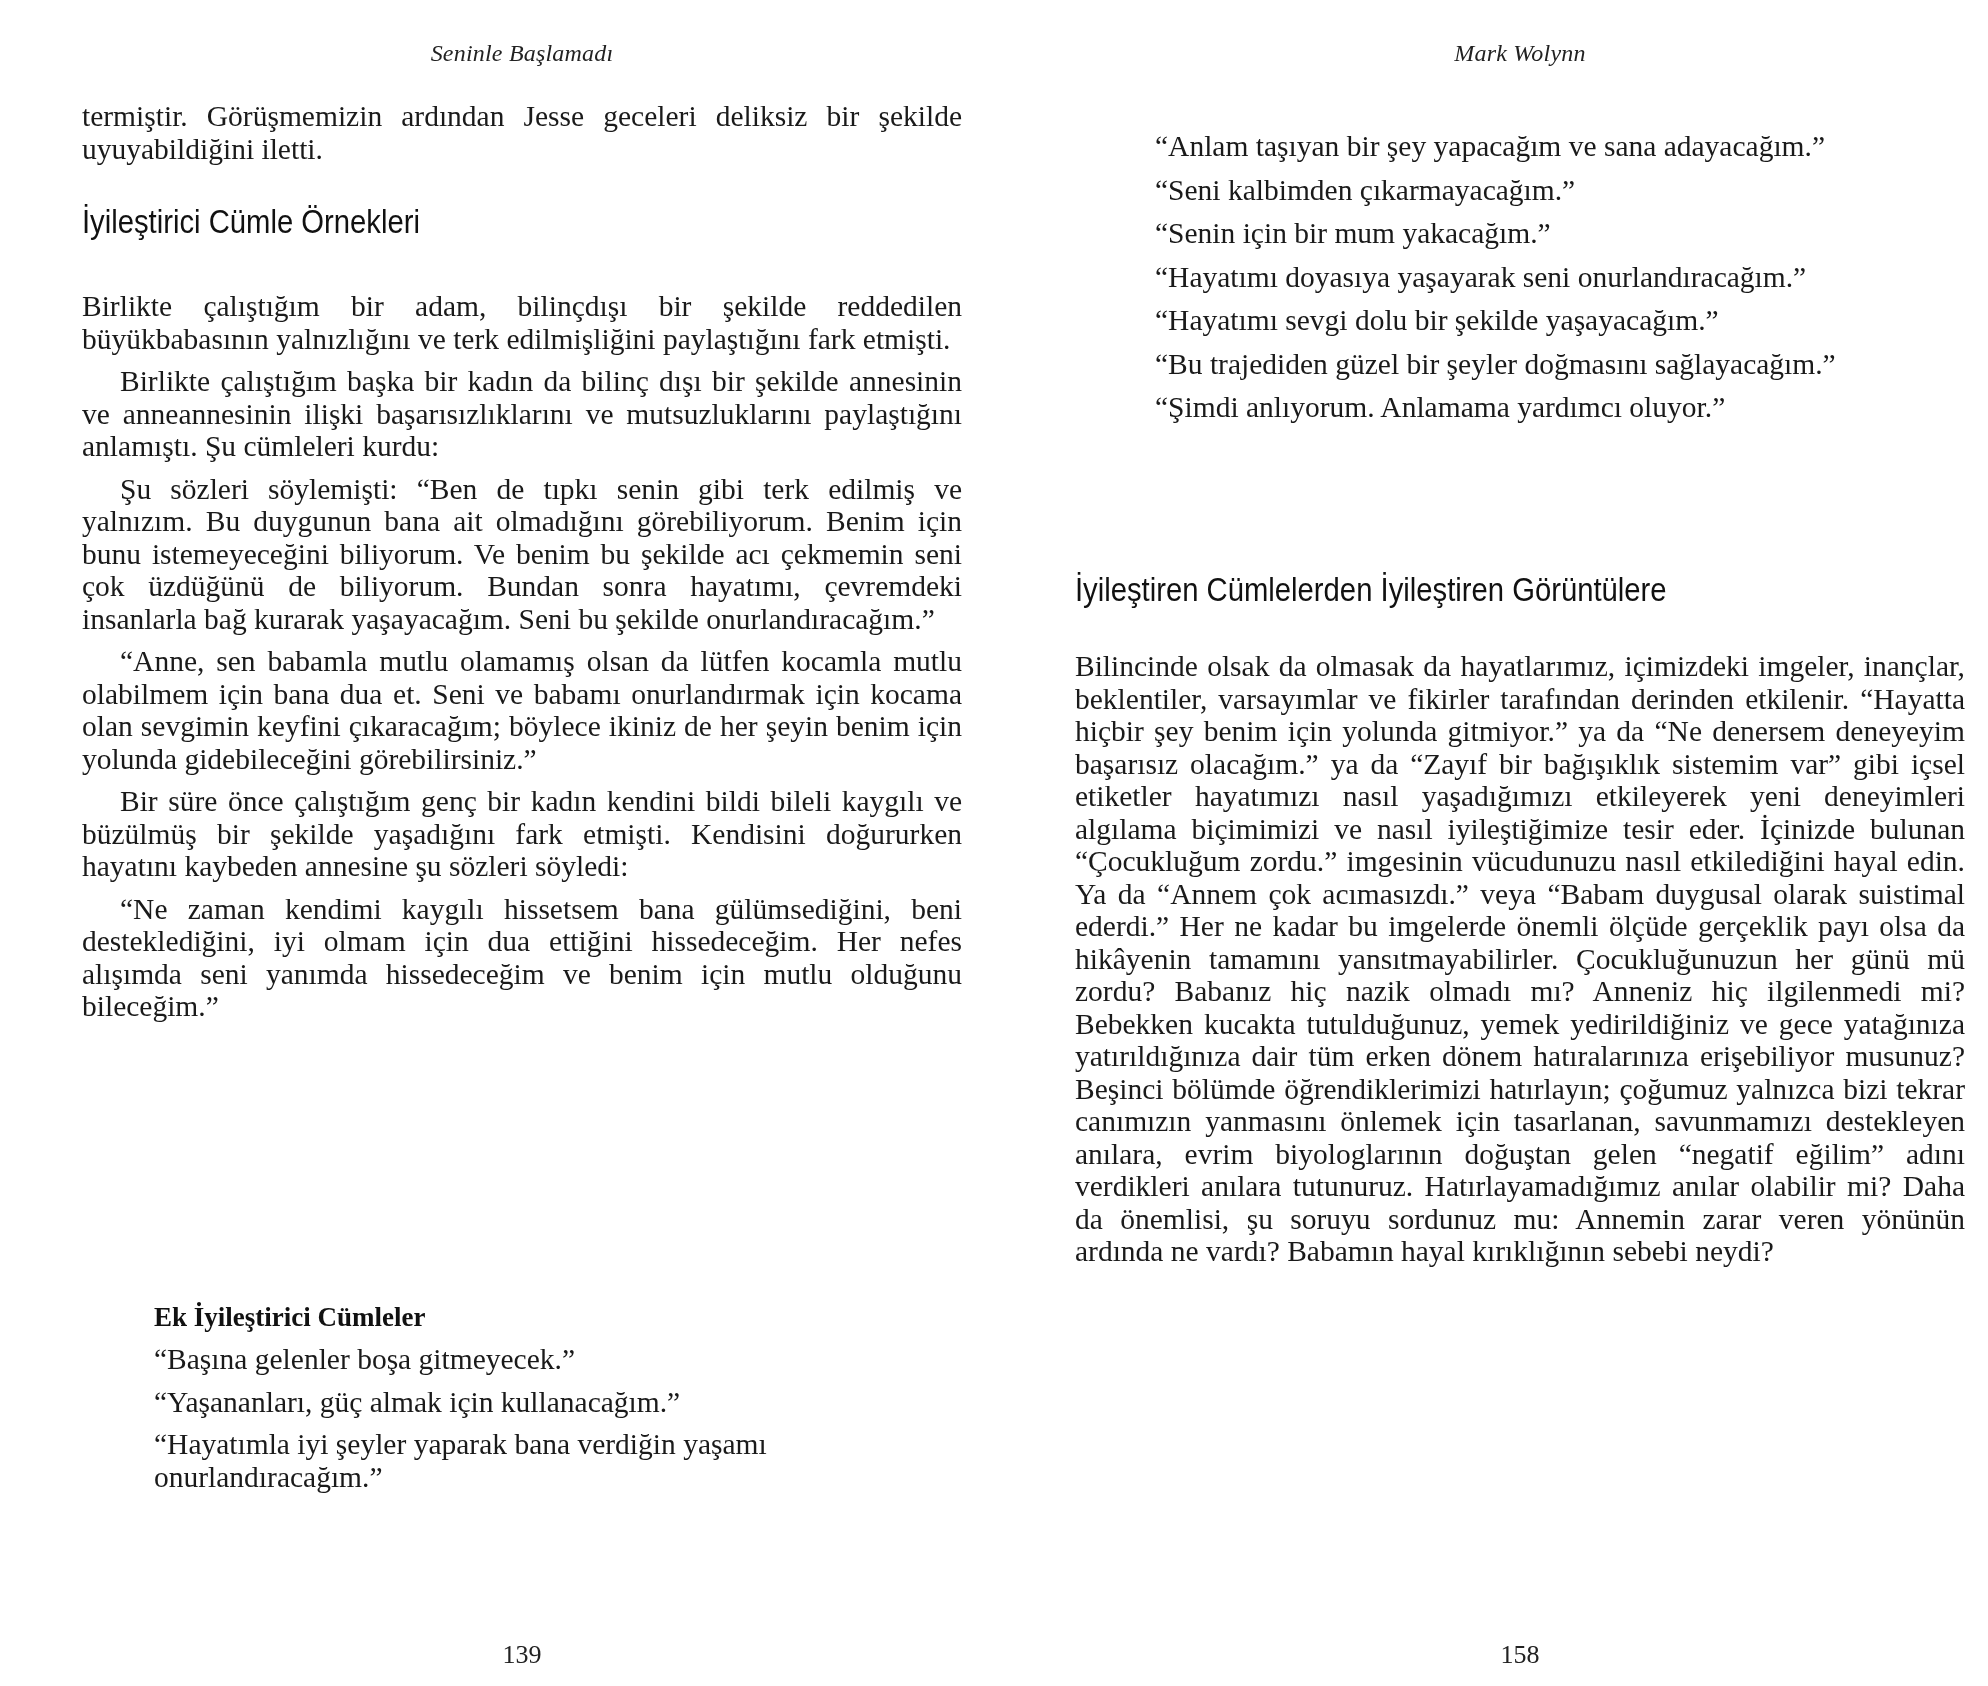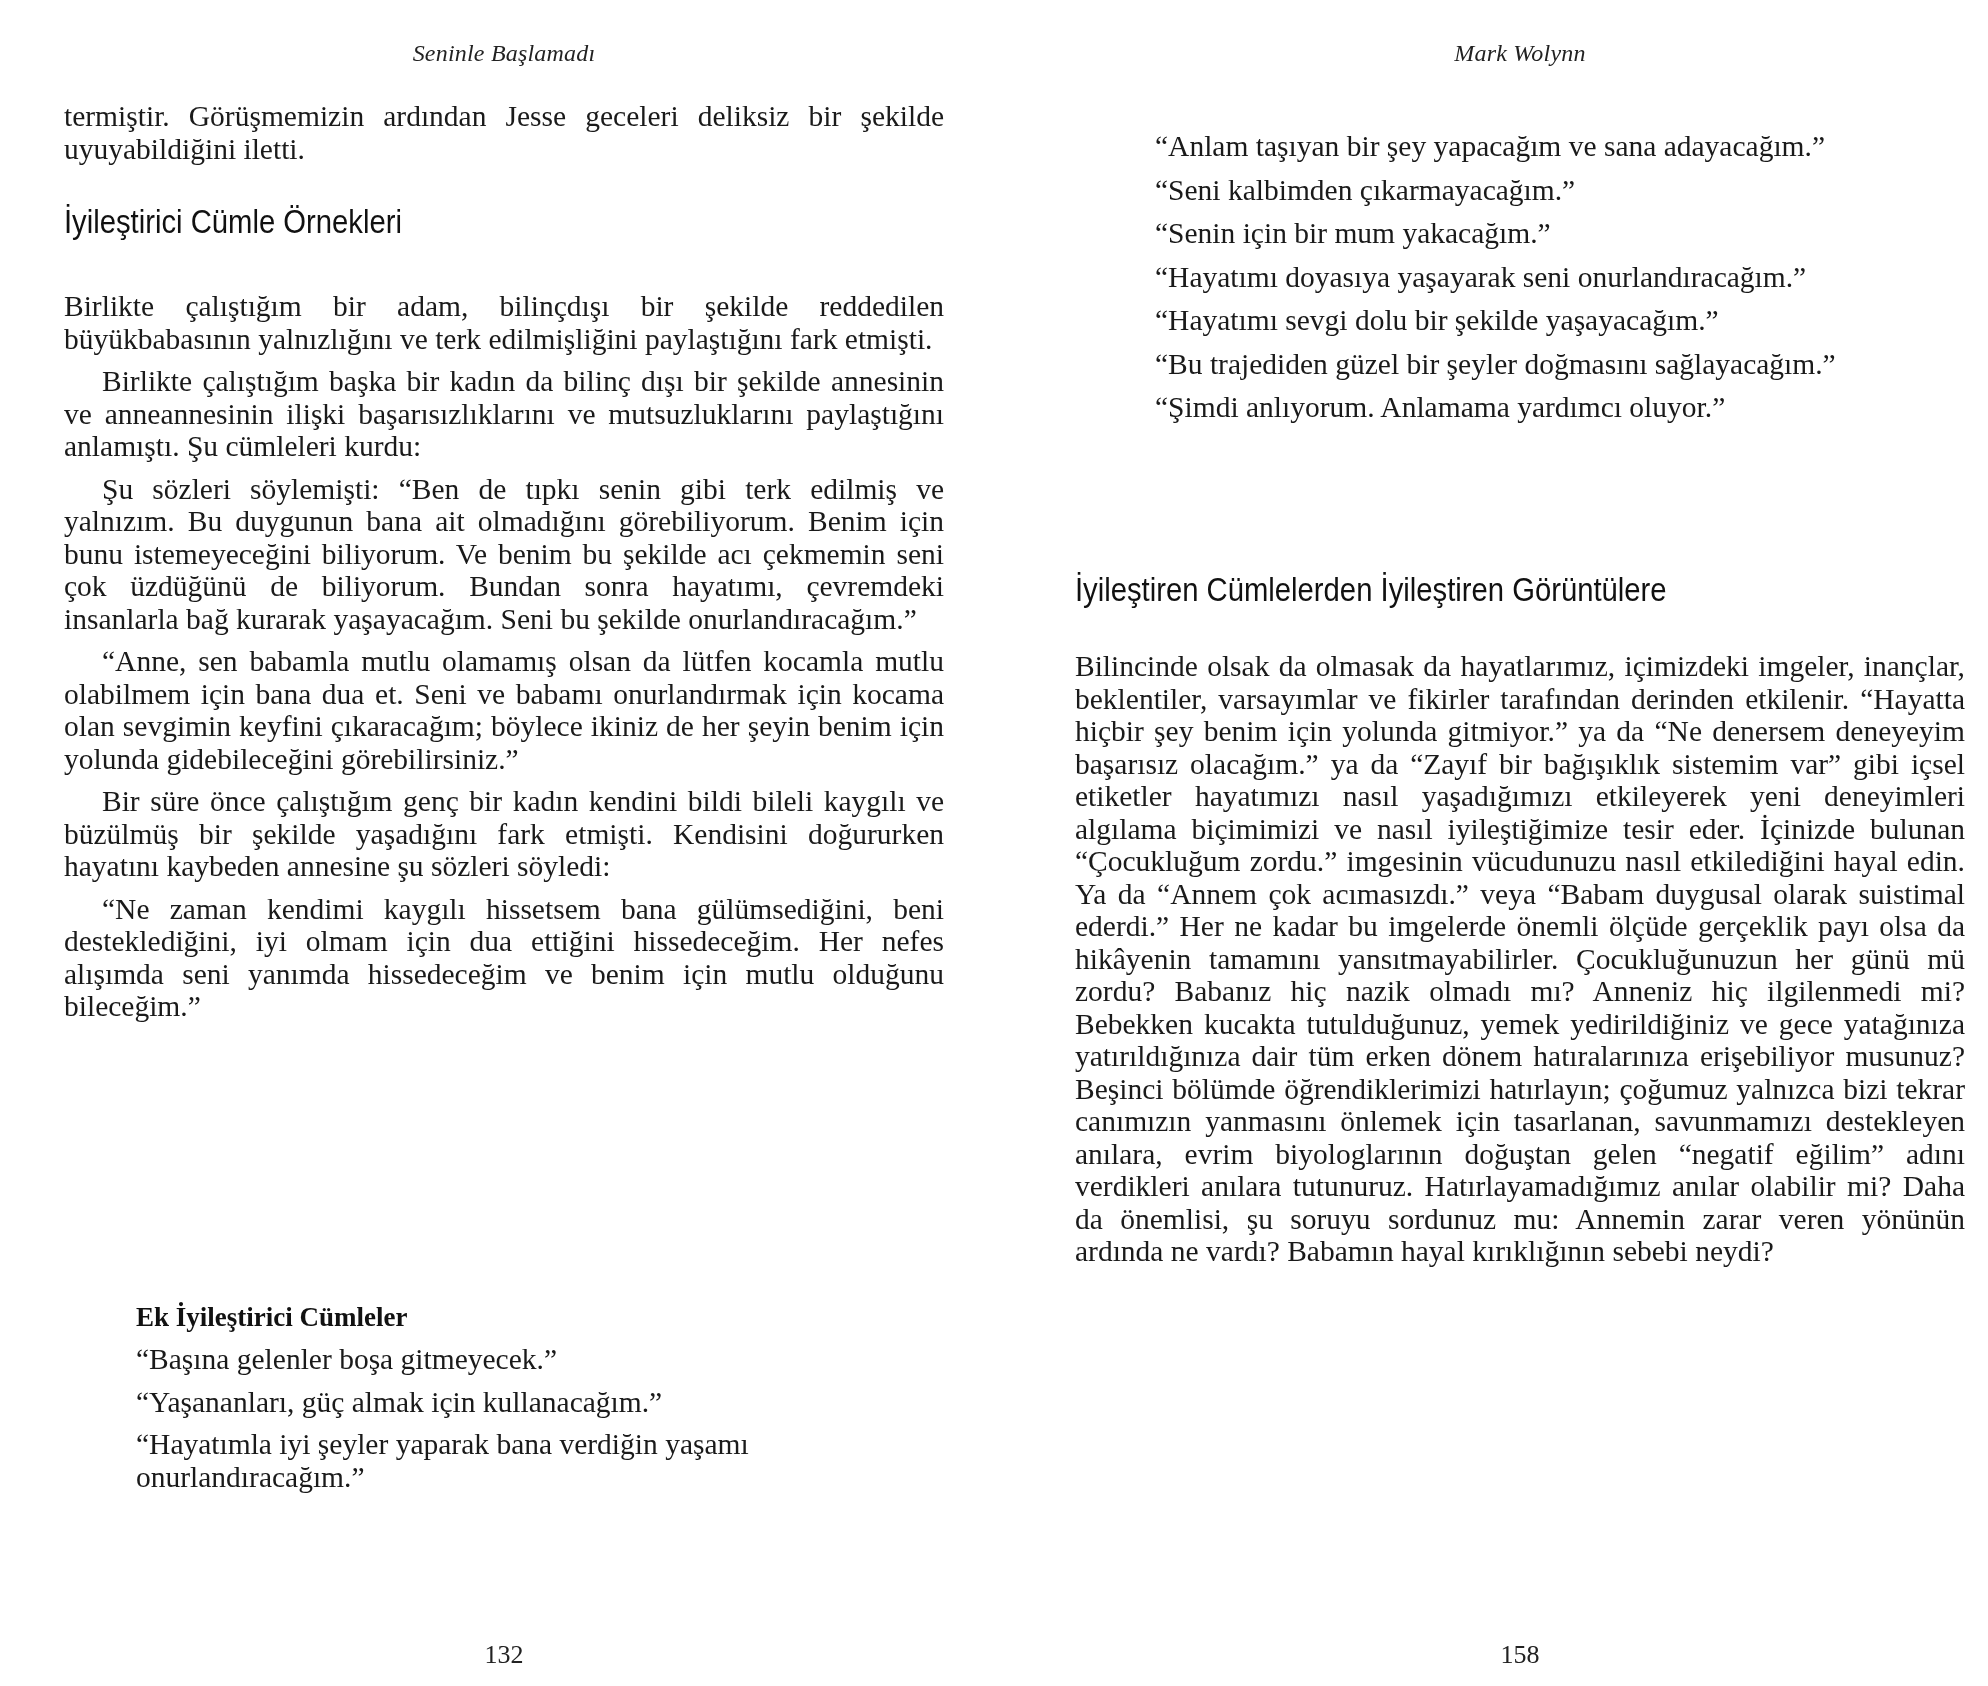--- a/index.html
+++ b/index.html
@@ -13,21 +13,21 @@
       position: relative;
       overflow: hidden;
       color: #1a1a1a;
       font-family: "Liberation Serif", "DejaVu Serif", serif;
     }
     .page {
       position: absolute;
       top: 0;
       height: 1686px;
     }
-    .page-left { left: 64px; width: 880px; }
+    .page-left { left: 82px; width: 880px; }
     .page-right { left: 1075px; width: 890px; }
 
     .running-head {
       position: absolute;
       top: 40px;
       left: 0;
       width: 100%;
       text-align: center;
       font-style: italic;
       font-size: 24px;
@@ -111,21 +111,21 @@
     <p class="p indent last-left">“Ne zaman kendimi kaygılı hissetsem bana gülümsediğini, beni desteklediğini, iyi olmam için dua ettiğini hissedeceğim. Her nefes alışımda seni yanımda hissedeceğim ve benim için mutlu olduğunu bileceğim.”</p>
   </div>
 
   <div class="ek-block" style="top:1302px;">
     <h3 class="h3">Ek İyileştirici Cümleler</h3>
     <p class="p">“Başına gelenler boşa gitmeyecek.”</p>
     <p class="p">“Yaşananları, güç almak için kullanacağım.”</p>
     <p class="p">“Hayatımla iyi şeyler yaparak bana verdiğin yaşamı onurlandıracağım.”</p>
   </div>
 
-  <div class="page-number">132</div>
+  <div class="page-number">139</div>
 </div>
 
 <div class="page page-right">
   <div class="running-head">Mark Wolynn</div>
 
   <div class="right-quotes" style="top:102px;margin-top:28px;">
     <p class="p">“Anlam taşıyan bir şey yapacağım ve sana adayacağım.”</p>
     <p class="p">“Seni kalbimden çıkarmayacağım.”</p>
     <p class="p">“Senin için bir mum yakacağım.”</p>
     <p class="p">“Hayatımı doyasıya yaşayarak seni onurlandıracağım.”</p>

